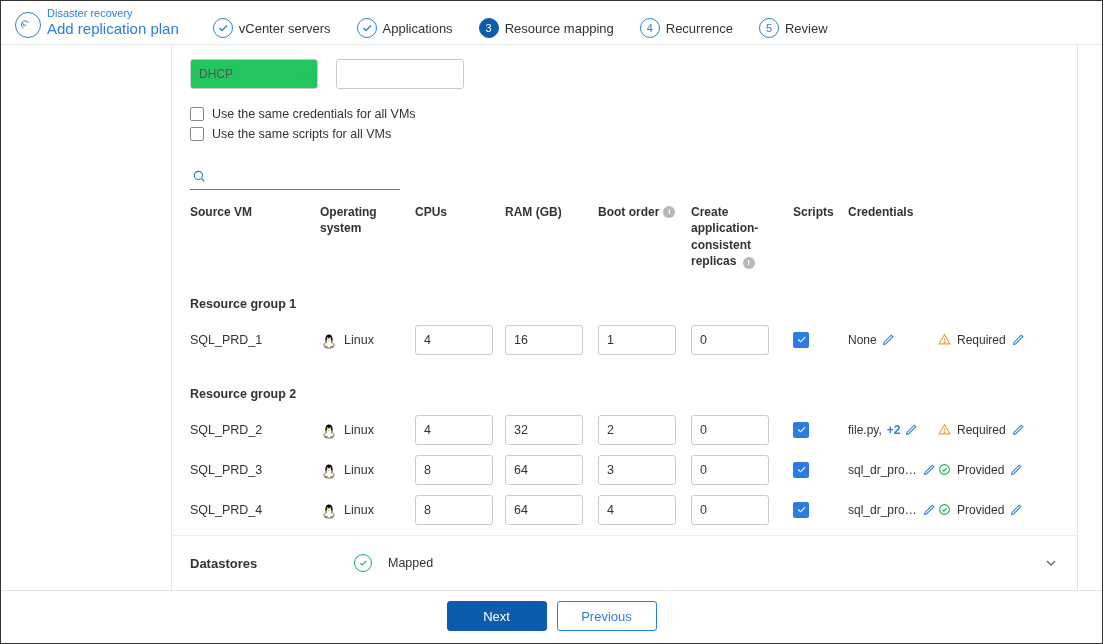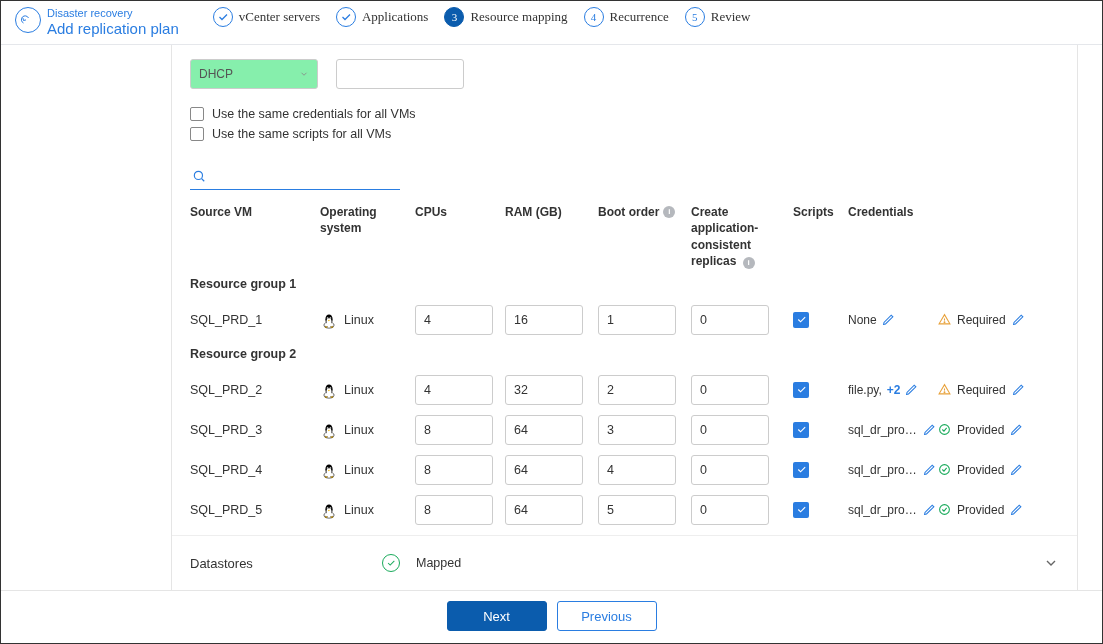--- a/index.html
+++ b/index.html
@@ -1,79 +1,79 @@
 <!DOCTYPE html>
 <html><head>
 <meta charset="utf-8">
 <style>
   * { box-sizing: border-box; margin: 0; padding: 0; }
   body { font-family: -apple-system, BlinkMacSystemFont, "Segoe UI", Arial, sans-serif; font-size: 13px; color: #333; background: #fff; }
   .frame { width: 1103px; height: 644px; border: 1px solid #333; position: relative; overflow: hidden; display:flex; flex-direction:column; }
 
   
-  .header { display: flex; align-items: flex-start; padding: 6px 14px; border-bottom: 1px solid #e5e7eb; gap: 6px; flex-shrink:0; }
+  .header { display: flex; align-items: flex-end; padding: 6px 14px; border-bottom: 1px solid #e5e7eb; gap: 6px; flex-shrink:0; }
   .header-icon-ring { width: 26px; height: 26px; border:1px solid #2a7de1; border-radius:50%; display:flex; align-items:center; justify-content:center; color:#2a7de1; }
   .header-icon-ring svg { width:15px; height:15px; }
   .header-title-block { display:flex; flex-direction:column; margin-right: 28px; line-height:1.2; }
   .header-eyebrow { font-size: 11px; color:#2a7de1; }
   .header-title { font-size: 15px; color:#2a7de1; }
-  .steps { display:flex; gap: 16px; align-items:center;font-family:Liberation Serif, serif; }
+  .steps { display:flex; gap: 26px; align-items:center; }
   .step { display:flex; align-items:center; gap:6px; font-size:13px; color:#333; }
   .step-circle { width:20px; height:20px; border-radius:50%; display:flex; align-items:center; justify-content:center; font-size:11px; }
   .step.done .step-circle { border:1.5px solid #2a7de1; color:#2a7de1; background:#fff; }
   .step.active .step-circle { background:#0b5cad; color:#fff; border:1.5px solid #0b5cad; }
   .step.pending .step-circle { border:1.5px solid #2a7de1; color:#2a7de1; background:#fff; }
   .step.done svg { width:12px; height:12px; stroke:#2a7de1; }
 
   
   .body { flex:1 1 auto; display:flex; overflow:hidden; }
   .left-gutter { width: 170px; flex-shrink:0; }
   .content-wrap { flex:1; display:flex; flex-direction:column; border:1px solid #e5e5e5; border-top:none; border-bottom:none; margin-right:24px; overflow:hidden; }
   .content { padding: 14px 18px 0 18px; overflow:auto; flex:1; }
 
   
   .row-dhcp { display:flex; gap:18px; margin-bottom:18px; }
-  .select-box { width:128px; height:30px; border:1px solid #ccc; border-radius:3px; display:flex; align-items:center; justify-content:space-between; padding:0 8px; background:#86efac; color:#555; font-size:12px; }
+  .select-box { width:128px; height:30px; border:1px solid #ccc; border-radius:3px; display:flex; align-items:center; justify-content:space-between; padding:0 8px; background:#22c55e; color:#555; font-size:12px; }
   .plain-box { width:128px; height:30px; border:1px solid #ccc; border-radius:3px; background:#fff; }
   .chev-down { width:10px; height:10px; color:#888; }
 
   
   .chk-row { display:flex; gap:8px; font-size:12.5px; margin-bottom:6px; color:#333; }
   .chk { width:14px; height:14px; border:1.5px solid #888; border-radius:2px; display:inline-block; background:#fff; }
 
   
   .search-wrap { margin-top:24px; width:210px; border-bottom:1px solid #2a7de1; padding:4px 2px 6px 2px; display:flex; align-items:center; }
   .search-wrap svg { width:14px; height:14px; color:#2a7de1; }
 
   
   .table { margin-top:14px; }
   .thead { display:grid; grid-template-columns: 130px 95px 90px 93px 93px 102px 55px 90px 80px; gap:0; font-size:12px; font-weight:600; color:#333; align-items:start; }
   .thead .th { padding-right:6px; line-height:1.35; }
   .th-inline { display:flex; align-items:center; gap:4px; }
   .info-ic { width:12px; height:12px; display:inline-flex; align-items:center; justify-content:center; background:#b5b8bd; color:#fff; border-radius:50%; font-size:8px; line-height:1; }
 
-  .group-hdr { font-size:12.5px; font-weight:600; color:#333; margin-top:8px; margin-bottom:10px; }
+  .group-hdr { font-size:12.5px; font-weight:600; color:#333; margin-top:28px; margin-bottom:10px; }
 
   .trow { display:grid; grid-template-columns: 130px 95px 90px 93px 93px 102px 55px 90px 80px; align-items:center; min-height:38px; }
   .trow + .trow { margin-top:2px; }
   .cell { font-size:12.5px; color:#333; display:flex; align-items:center; gap:6px; }
   .os-ic { width:18px; height:18px; }
   .num-input { width:78px; height:30px; border:1px solid #ccc; border-radius:3px; padding:0 8px; font-size:12.5px; background:#fff; color:#333; }
   .chk-blue { width:16px; height:16px; background:#2a7de1; border-radius:2px; display:inline-flex; align-items:center; justify-content:center; }
   .chk-blue svg { width:11px; height:11px; stroke:#fff; stroke-width:2.5; fill:none; }
   .scripts-cell { font-size:12px; display:flex; align-items:center; gap:5px; min-width:0; }
   .plus-tag { color:#2a7de1; font-weight:600; }
   .pencil { width:13px; height:13px; color:#2a7de1; flex-shrink:0; }
   .cred-cell { display:flex; align-items:center; font-size:12px; }
   .warn-ic { width:13px; height:13px; color:#e8a23b; flex-shrink:0; }
   .ok-ic { width:13px; height:13px; color:#1aab5c; flex-shrink:0; }
 
   
   .datastore-row { display:flex; align-items:center; padding:18px 18px; border-top:1px solid #eee; }
-  .ds-label { width:192px; font-weight:400; font-size:13px; color:#333; }
+  .ds-label { width:164px; font-weight:700; font-size:13px; color:#333; }
   .ds-status { display:flex; align-items:center; gap:16px; font-size:12.5px; color:#333; }
   .ds-ok-circle { width:18px; height:18px; border:1.5px solid #1aab5c; border-radius:50%; display:flex; align-items:center; justify-content:center; }
   .ds-ok-circle svg { width:10px; height:10px; stroke:#1aab5c; stroke-width:2.5; fill:none; }
   .ds-expand { margin-left:auto; color:#666; }
 
   
   .footer { border-top:1px solid #e5e5e5; padding:10px 0 12px 0; display:flex; justify-content:center; gap:10px; flex-shrink:0; }
   .btn { width:100px; height:30px; border-radius:3px; font-size:13px; display:flex; align-items:center; justify-content:center; cursor:pointer; }
   .btn-prev { border:1px solid #2a7de1; color:#2a7de1; background:#fff; }
   .btn-next { background:#0b5cad; color:#fff; border:1px solid #0b5cad; }

